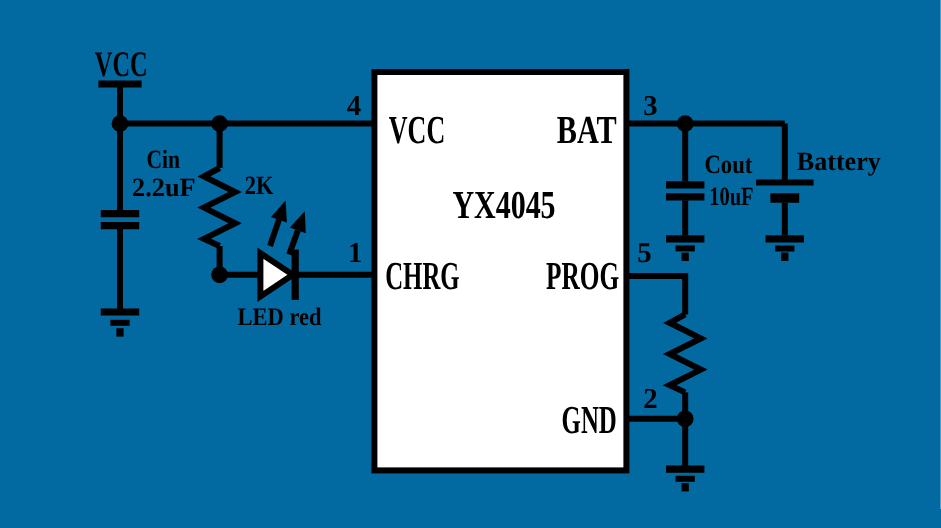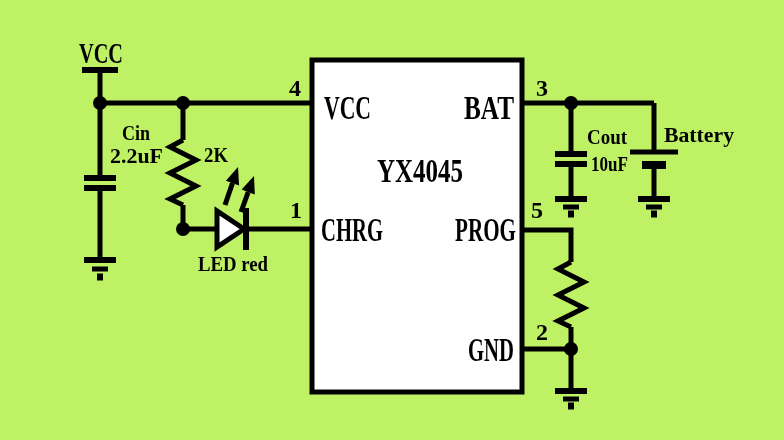--- a/index.html
+++ b/index.html
@@ -4,21 +4,21 @@
 <style>
   html, body {
     margin: 0;
     padding: 0;
     background: #ffffff;
   }
   .canvas {
     position: relative;
     width: 784px;
     height: 440px;
-    background: #bef264;
+    background: #0369a1;
     overflow: hidden;
   }
   svg { display: block; }
   .wire {
     stroke: #000000;
     stroke-width: 5;
     fill: none;
     stroke-linecap: butt;
   }
   .thickbar { stroke: #000000; stroke-width: 6; fill: none; }

